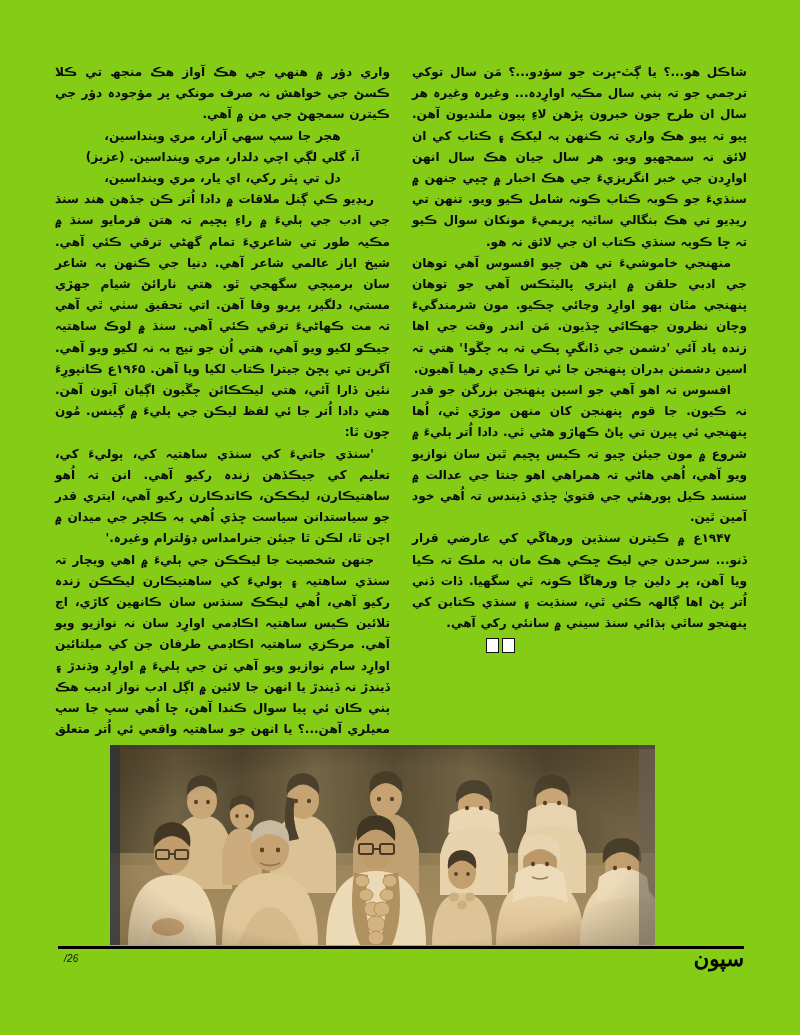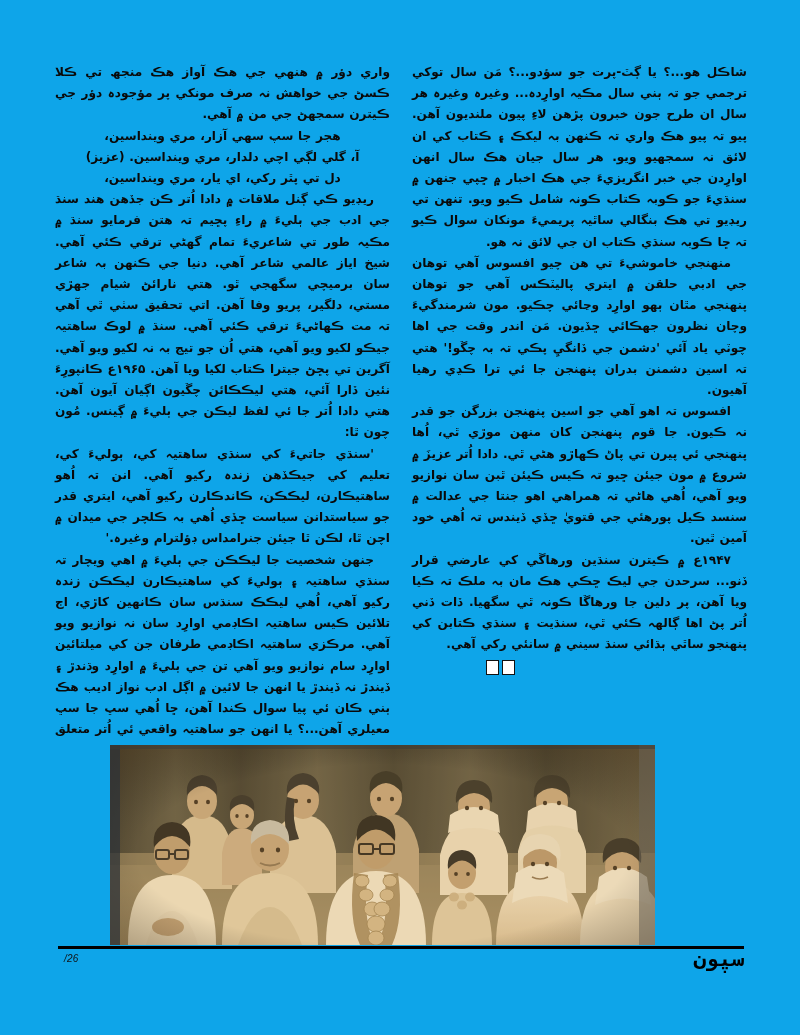--- a/index.html
+++ b/index.html
@@ -12,21 +12,21 @@
     width: 800px;
     height: 1035px;
     position: relative;
     font-family: "DejaVu Sans", "Liberation Sans", sans-serif;
     overflow: hidden;
   }
 
   .page {
     position: absolute;
     inset: 0;
-    background: #0ea5e9;
+    background: #84cc16;
   }
 
   
   .columns {
     position: absolute;
     top: 62px;
     left: 55px;
     width: 692px;
     height: 660px;
     display: flex;
@@ -110,21 +110,21 @@
     font-size: 10px;
     font-style: italic;
     font-weight: 400;
     color: #111;
     letter-spacing: 0.2px;
   }
   .mag-title {
     position: absolute;
     right: 0px;
     top: -4px;
-    font-family: Liberation Mono, monospace;
+    font-family: Liberation Sans, sans-serif;
     font-size: 21px;
     font-weight: 700;
     color: #000;
     direction: rtl;
   }
 </style>
 </head>
 <body>
 
 <div class="page">
@@ -136,22 +136,22 @@
       <p class="para verse">ھجر جا سپ سھي آزار، مري وينداسين،</p>
       <p class="para verse">آ، گلي لڳي اچي دلدار، مري وينداسين. (عزيز)</p>
       <p class="para verse">دل تي پٿر رکي، اي يار، مري وينداسين،</p>
       <p class="para indent">ريڊيو ڪي ڳنل ملاقات ۾ دادا اُتر ڪن جڏھن ھند سنڌ جي ادب جي ٻليءَ ۾ راءِ پڇيم تہ ھتن فرمايو سنڌ ۾ مڪيہ طور تي شاعريءَ تمام گھڻي ترقي ڪئي آھي. شيخ اياز عالمي شاعر آھي. دنيا جي ڪنھن بہ شاعر سان برميچي سگهجي ٿو. ھتي نارائڻ شيام جھڙي مستي، دلگير، پريو وفا آھن. اتي تحقيق سٺي ٿي آھي تہ مت ڪھاڻيءَ ترقي ڪئي آھي. سنڌ ۾ لوڪ ساھتيہ جيڪو لکيو ويو آھي، ھتي اُن جو تيج بہ نہ لکيو ويو آھي. آگرين تي پڇڻ جيترا ڪتاب لکيا ويا آھن. ۱۹۶۵ع ڪانپورِءَ نئين ڏارا آئي، ھتي ليڪڪائن چڱيون اڳيان آيون آھن. ھتي دادا اُتر جا ئي لفظ ليڪن جي ٻليءَ ۾ ڳينس. مُون چون ٿا:</p>
       <p class="para indent">'سنڌي جاتيءَ کي سنڌي ساھتيہ کي، ٻوليءَ کي، تعليم کي جيڪڏھن زندہ رکيو آھي. انن تہ اُھو ساھتيڪارن، ليڪڪن، ڪاندڪارن رکيو آھي، ايتري قدر جو سياستدانن سياست ڇڏي اُھي بہ ڪلچر جي ميدان ۾ اچن ٿا، لڪن ٿا جيئن جنرامداس ڊؤلترام وغيرہ.'</p>
       <p class="para indent">جنھن شخصيت جا ليڪڪن جي ٻليءَ ۾ اھي ويچار تہ سنڌي ساھتيہ ۽ ٻوليءَ کي ساھتيڪارن ليڪڪن زندہ رکيو آھي، اُھي ليڪڪ سنڌس سان ڪانھين کاڙي، اڄ تلائين ڪيس ساھتيہ اڪاڊمي اوارِد سان نہ نوازيو ويو آھي. مرڪزي ساھتيہ اڪاڊمي طرفان جن کي ميلتائين اوارِد سام نوازيو ويو آھي تن جي ٻليءَ ۾ اوارِد وڌندڙ ۽ ڏيندڙ نہ ڏيندڙ يا انھن جا لائين ۾ اڳل ادب نواز اديب ھڪ ٻني ڪان ئي پيا سوال ڪندا آھن، ڇا اُھي سڀ جا سڀ معيلري آھن...؟ يا انھن جو ساھتيہ واقعي ئي اُتر متعلق پڻ ڪنِي رايا ملندا.</p>
     </div>
 
     <div class="column">
       <p class="para">شاڪل ھو...؟ يا ڳٽ-پرت جو سؤدو...؟ مَن سال توکي ترجمي جو تہ ٻني سال مڪيہ اوارِدہ... وغيرہ وغيرہ ھر سال ان طرح جون خبرون پڙھن لاءِ پيون ملنديون آھن. پيو تہ پيو ھڪ واري تہ ڪنھن بہ ليکڪ ۽ ڪتاب کي ان لائق نہ سمجھيو ويو. ھر سال جيان ھڪ سال انھن اوارِدن جي خبر انگريزيءَ جي ھڪ اخبار ۾ ڇپي جنھن ۾ سنڌيءَ جو ڪوبہ ڪتاب ڪونہ شامل ڪيو ويو. تنھن تي ريڊيو تي ھڪ بنگالي ساٿيہ پريميءَ مونکان سوال ڪيو تہ ڇا ڪوبہ سنڌي ڪتاب ان جي لائق نہ ھو.</p>
-      <p class="para indent">منھنجي خاموشيءَ تي ھن چيو افسوس آھي توھان جي ادبي حلقن ۾ ايتري پاليٽڪس آھي جو توھان پنھنجي مٿان ٻھو اوارِد وڃائي چڪيو. مون شرمندگيءَ وچان نظرون جھڪائي ڇڏيون. مَن اندر وقت جي اھا چوٽي ياد آئي 'دشمن جي ڏانگيِ پڪي تہ بہ چڱو!' ھتي تہ اسين دشمنن بدران پنھنجن جا ئي ترا ڪڍي رھيا آھيون.</p>
-      <p class="para indent">افسوس تہ اھو آھي جو اسين پنھنجن بزرگن جو قدر نہ ڪيون. جا قوم پنھنجن کان منھن موڙي ٿي، اُھا پنھنجي ئي پيرن تي پاڻ ڪھاڙو ھڻي ٿي. دادا اُتر عزيزَ ۾ شروع ۾ مون جيئن ڇيو تہ ڪيس ڪيئن ٿبن سان نوازيو ويو آھي، اُھي ھاڻي تہ ھمراھي اھو جنتا جي عدالت ۾ سنسد ڪيل پورهئي جي قتويٰ ڇڏي ڏيندس تہ اُھي خود آمين ٿين.</p>
+      <p class="para indent">منھنجي خاموشيءَ تي ھن چيو افسوس آھي توھان جي ادبي حلقن ۾ ايتري پاليٽڪس آھي جو توھان پنھنجي مٿان ٻھو اوارِد وڃائي چڪيو. مون شرمندگيءَ وچان نظرون جھڪائي ڇڏيون. مَن اندر وقت جي اھا زندہ ياد آئي 'دشمن جي ڏانگيِ پڪي تہ بہ چڱو!' ھتي تہ اسين دشمنن بدران پنھنجن جا ئي ترا ڪڍي رھيا آھيون.</p>
+      <p class="para indent">افسوس تہ اھو آھي جو اسين پنھنجن بزرگن جو قدر نہ ڪيون. جا قوم پنھنجن کان منھن موڙي ٿي، اُھا پنھنجي ئي پيرن تي پاڻ ڪھاڙو ھڻي ٿي. دادا اُتر ٻليءَ ۾ شروع ۾ مون جيئن ڇيو تہ ڪيس پڇيم ٿبن سان نوازيو ويو آھي، اُھي ھاڻي تہ ھمراھي اھو جنتا جي عدالت ۾ سنسد ڪيل پورهئي جي قتويٰ ڇڏي ڏيندس تہ اُھي خود آمين ٿين.</p>
       <p class="para indent">۱۹۴۷ع ۾ ڪيترن سنڌين ورھاڱي کي عارضي قرار ڏنو... سرحدن جي ليڪ ڇڪي ھڪ مان بہ ملڪ تہ ڪيا ويا آھن، پر دلين جا ورھاڱا ڪونہ ٿي سگهيا. ڏات ڏني اُتر پڻ اھا ڳالھہ ڪئي ٿي، سنڌيت ۽ سنڌي ڪتابن کي پنھنجو ساٿي ٻڌائي سنڌ سيني ۾ سانئي رکي آھي.</p>
       <div class="endmark-row">
         <span class="endmark"></span>
         <span class="endmark"></span>
       </div>
     </div>
 
   </div>
 
   <div class="photo-wrap">

